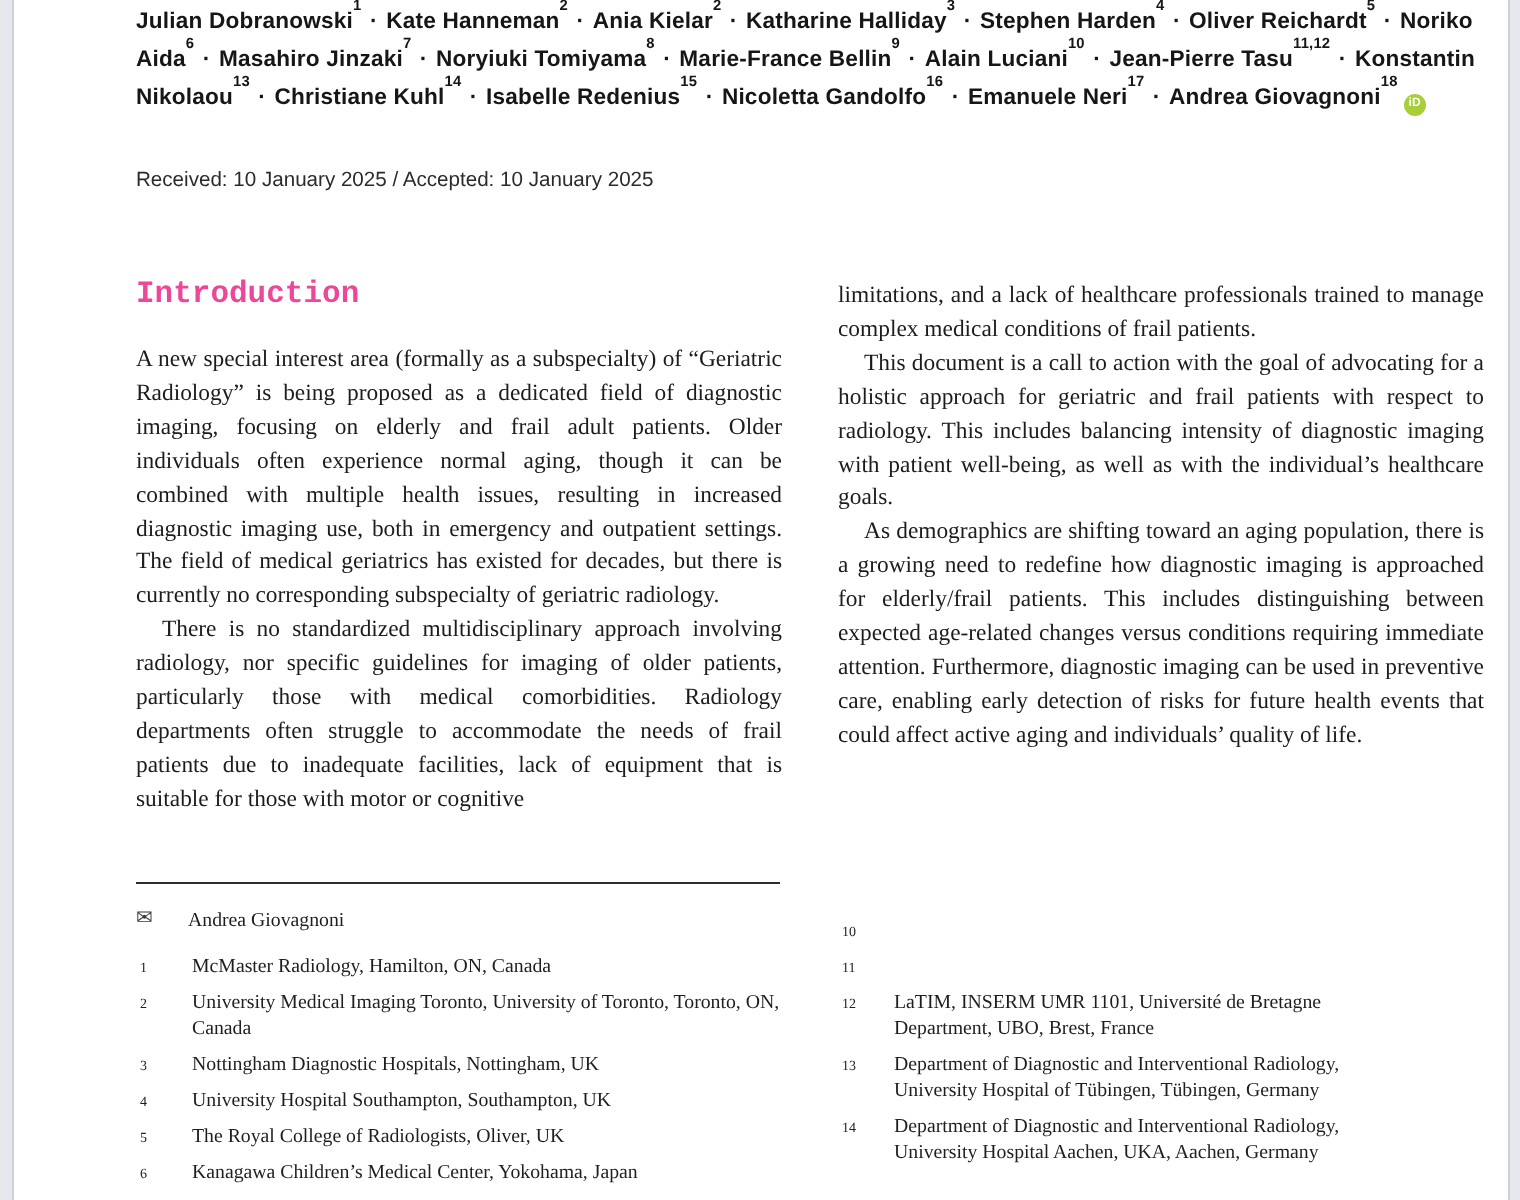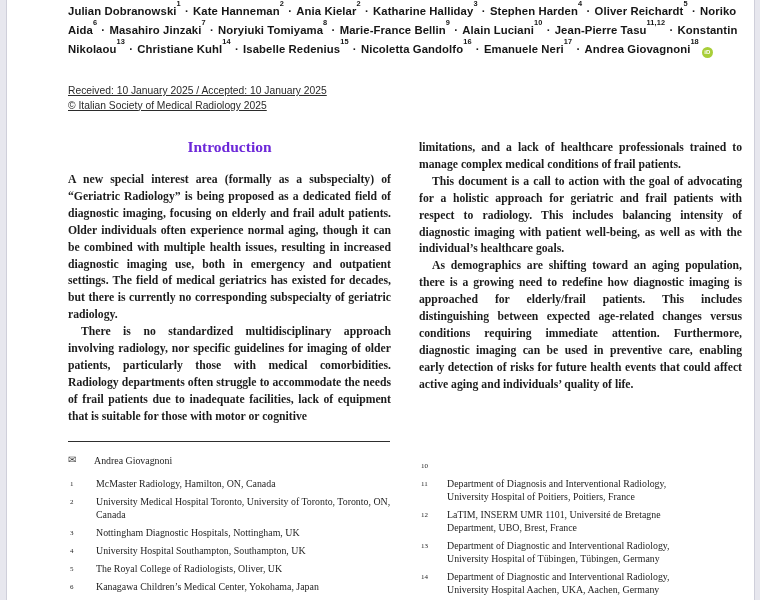--- a/index.html
+++ b/index.html
@@ -24,34 +24,34 @@
   .orcid{
     display:inline-block;width:11px;height:11px;border-radius:50%;
     background:#a8ce38;color:#ffffff;font-size:6px;font-weight:bold;
     text-align:center;line-height:11px;vertical-align:-1px;margin-left:3px;
     font-family:"Liberation Sans",sans-serif;
   }
 
   
   .meta{
     position:absolute;left:68px;top:84px;width:674px;
-    font-size:10.3px;line-height:14.5px;color:#2b2b2b;text-decoration:underline;
+    font-size:10.3px;line-height:14.5px;color:#2b2b2b;
   }
 
   
   .cols{position:absolute;left:68px;top:137px;width:674px;display:flex;}
   .col{width:323px;}
   .col-left{margin-right:28px;}
   .col h2{
-    margin:0 0 15px 0;font-size:15.5px;line-height:20px;color:#6d28d9;
-    font-family:Liberation Serif, serif;font-weight:bold;text-align:center;
+    margin:0 0 15px 0;font-size:15.5px;line-height:20px;color:#ec4899;
+    font-family:Liberation Mono, monospace;font-weight:bold;
   }
   .col p{
     margin:0;font-family:"Liberation Serif",serif;
-    font-size:11.7px;line-height:16.9px;color:#1c1c1c;text-align:justify;font-weight:bold;
+    font-size:11.7px;line-height:16.9px;color:#1c1c1c;text-align:justify;
   }
   .col p.indent{text-indent:13px;}
   .col-right{padding-top:3px;}
 
   
   .fnarea{position:absolute;left:68px;top:441px;width:674px;}
   .fnrule{width:322px;border-top:1px solid #2e2e2e;height:0;}
   .fncols{display:flex;padding-top:12px;}
   .fncol{width:323px;}
   .fncol-left{margin-right:28px;}
@@ -71,21 +71,20 @@
 
 <div class="edge edge-left"></div>
 <div class="edge edge-right"></div>
 
 <div class="authors">
   <span><span class="author"><span>Julian Dobranowski</span><sup>1</sup><span class="sep"> · </span></span><span class="author"><span>Kate Hanneman</span><sup>2</sup><span class="sep"> · </span></span><span class="author"><span>Ania Kielar</span><sup>2</sup><span class="sep"> · </span></span><span class="author"><span>Katharine Halliday</span><sup>3</sup><span class="sep"> · </span></span><span class="author"><span>Stephen Harden</span><sup>4</sup><span class="sep"> · </span></span><span class="author"><span>Oliver Reichardt</span><sup>5</sup><span class="sep"> · </span></span><span class="author"><span>Noriko Aida</span><sup>6</sup><span class="sep"> · </span></span><span class="author"><span>Masahiro Jinzaki</span><sup>7</sup><span class="sep"> · </span></span><span class="author"><span>Noryiuki Tomiyama</span><sup>8</sup><span class="sep"> · </span></span><span class="author"><span>Marie-France Bellin</span><sup>9</sup><span class="sep"> · </span></span><span class="author"><span>Alain Luciani</span><sup>10</sup><span class="sep"> · </span></span><span class="author"><span>Jean-Pierre Tasu</span><sup>11,12</sup><span class="sep"> · </span></span><span class="author"><span>Konstantin Nikolaou</span><sup>13</sup><span class="sep"> · </span></span><span class="author"><span>Christiane Kuhl</span><sup>14</sup><span class="sep"> · </span></span><span class="author"><span>Isabelle Redenius</span><sup>15</sup><span class="sep"> · </span></span><span class="author"><span>Nicoletta Gandolfo</span><sup>16</sup><span class="sep"> · </span></span><span class="author"><span>Emanuele Neri</span><sup>17</sup><span class="sep"> · </span></span></span><span class="author"><span>Andrea Giovagnoni</span><sup>18</sup></span><span class="orcid">iD</span>
 </div>
 
 <div class="meta">
   <div>Received: 10 January 2025 / Accepted: 10 January 2025</div>
-  <div>© Italian Society of Medical Radiology 2025</div>
 </div>
 
 <div class="cols">
   <div class="col col-left">
     <h2>Introduction</h2>
     <p>A new special interest area (formally as a subspecialty) of “Geriatric Radiology” is being proposed as a dedicated field of diagnostic imaging, focusing on elderly and frail adult patients. Older individuals often experience normal aging, though it can be combined with multiple health issues, resulting in increased diagnostic imaging use, both in emergency and outpatient settings. The field of medical geriatrics has existed for decades, but there is currently no corresponding subspecialty of geriatric radiology.</p>
     <p class="indent">There is no standardized multidisciplinary approach involving radiology, nor specific guidelines for imaging of older patients, particularly those with medical comorbidities. Radiology departments often struggle to accommodate the needs of frail patients due to inadequate facilities, lack of equipment that is suitable for those with motor or cognitive</p>
   </div>
   <div class="col col-right">
     <p>limitations, and a lack of healthcare professionals trained to manage complex medical conditions of frail patients.</p>
@@ -106,21 +105,21 @@
       </div>
       <div>
 
           <div class="fn fn-first-left">
             <sup class="fn-num">1</sup>
             <div class="fn-txt">McMaster Radiology, Hamilton, ON, Canada</div>
           </div>
 
           <div class="fn">
             <sup class="fn-num">2</sup>
-            <div class="fn-txt">University Medical Hospital Toronto, University of Toronto, Toronto, ON, Canada</div>
+            <div class="fn-txt">University Medical Imaging Toronto, University of Toronto, Toronto, ON, Canada</div>
           </div>
 
           <div class="fn">
             <sup class="fn-num">3</sup>
             <div class="fn-txt">Nottingham Diagnostic Hospitals, Nottingham, UK</div>
           </div>
 
           <div class="fn">
             <sup class="fn-num">4</sup>
             <div class="fn-txt">University Hospital Southampton, Southampton, UK</div>
@@ -139,21 +138,20 @@
     </div>
     <div class="fncol fncol-right">
       <div>
 
           <div class="fn">
             <sup class="fn-num">10</sup>
           </div>
 
           <div class="fn">
             <sup class="fn-num">11</sup>
-            <div class="fn-txt">Department of Diagnosis and Interventional Radiology, University Hospital of Poitiers, Poitiers, France</div>
           </div>
 
           <div class="fn">
             <sup class="fn-num">12</sup>
             <div class="fn-txt">LaTIM, INSERM UMR 1101, Université de Bretagne Department, UBO, Brest, France</div>
           </div>
 
           <div class="fn">
             <sup class="fn-num">13</sup>
             <div class="fn-txt">Department of Diagnostic and Interventional Radiology, University Hospital of Tübingen, Tübingen, Germany</div>

